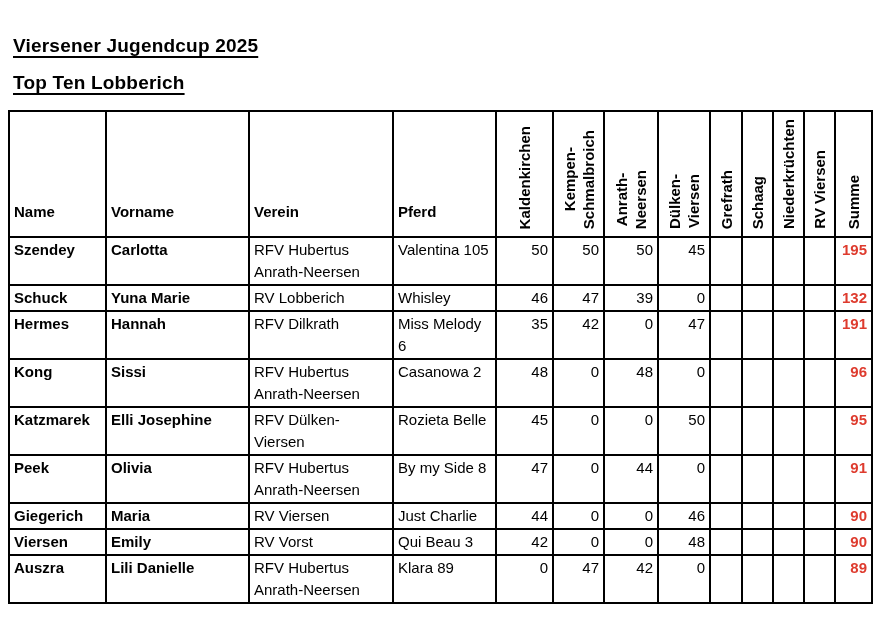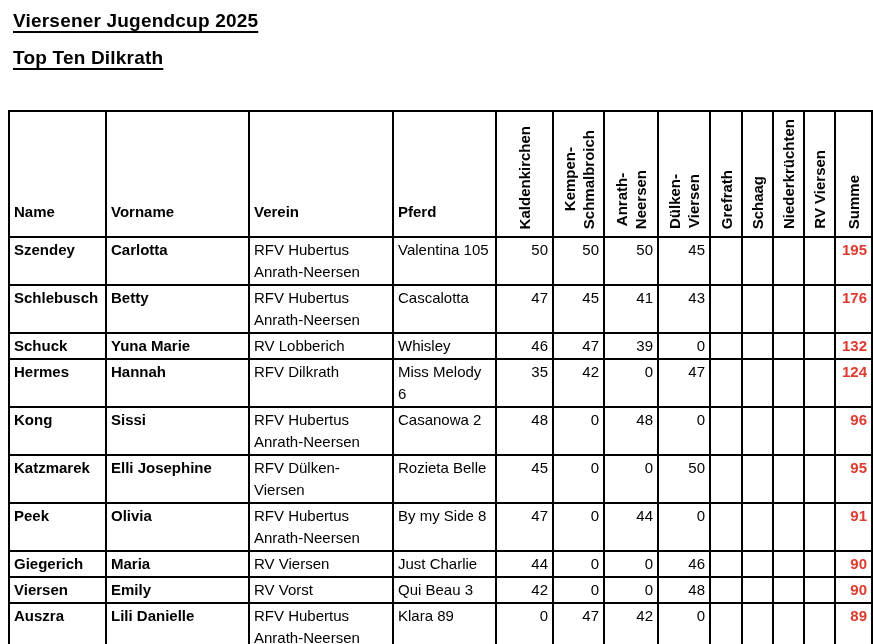--- a/index.html
+++ b/index.html
@@ -4,21 +4,21 @@
 <style>
   * { box-sizing: border-box; }
   html, body {
     margin: 0; padding: 0;
     width: 873px; height: 644px;
     background: #ffffff;
     font-family: "Liberation Sans", sans-serif;
     color: #000;
     position: relative;
   }
-  .titles { position: absolute; left: 13px; top: 10px; }
+  .titles { position: absolute; left: 13px; top: 35px; }
   .title-line {
     font-size: 19px;
     font-weight: bold;
     text-decoration: underline;
     text-decoration-thickness: 2px;
     text-underline-offset: 4px;
     margin: 0 0 15px 0;
     letter-spacing: 0.2px;
   }
   table.results {
@@ -61,21 +61,21 @@
   td.c-name, td.c-vorname { font-weight: bold; }
   td.c-verein { white-space: pre-line; }
   td.score { text-align: right; }
   td.summe { text-align: right; font-weight: bold; }
 </style>
 </head>
 <body>
 
 <div class="titles">
   <div class="title-line">Viersener Jugendcup 2025</div>
-  <div class="title-line">Top Ten Dilkrath</div>
+  <div class="title-line">Top Ten Lobberich</div>
 </div>
 
 <table class="results">
   <colgroup id="cols">
       <col style="width: 97px;">
       <col style="width: 143px;">
       <col style="width: 144px;">
       <col style="width: 103px;">
       <col style="width: 57px;">
       <col style="width: 51px;">
@@ -117,36 +117,20 @@
         <td class="score">50</td>
         <td class="score">50</td>
         <td class="score">50</td>
         <td class="score">45</td>
         <td class="score"></td>
         <td class="score"></td>
         <td class="score"></td>
         <td class="score"></td>
         <td class="summe" style="color: rgb(222, 59, 46);">195</td>
       </tr>
-      <tr class="tall">
-        <td class="c-name">Schlebusch</td>
-        <td class="c-vorname">Betty</td>
-        <td class="c-verein">RFV Hubertus
-Anrath-Neersen</td>
-        <td class="c-pferd">Cascalotta</td>
-        <td class="score">47</td>
-        <td class="score">45</td>
-        <td class="score">41</td>
-        <td class="score">43</td>
-        <td class="score"></td>
-        <td class="score"></td>
-        <td class="score"></td>
-        <td class="score"></td>
-        <td class="summe" style="color: rgb(222, 59, 46);">176</td>
-      </tr>
       <tr class="short">
         <td class="c-name">Schuck</td>
         <td class="c-vorname">Yuna Marie</td>
         <td class="c-verein">RV Lobberich</td>
         <td class="c-pferd">Whisley</td>
         <td class="score">46</td>
         <td class="score">47</td>
         <td class="score">39</td>
         <td class="score">0</td>
         <td class="score"></td>
@@ -161,21 +145,21 @@
         <td class="c-verein">RFV Dilkrath</td>
         <td class="c-pferd">Miss Melody 6</td>
         <td class="score">35</td>
         <td class="score">42</td>
         <td class="score">0</td>
         <td class="score">47</td>
         <td class="score"></td>
         <td class="score"></td>
         <td class="score"></td>
         <td class="score"></td>
-        <td class="summe" style="color: rgb(222, 59, 46);">124</td>
+        <td class="summe" style="color: rgb(222, 59, 46);">191</td>
       </tr>
       <tr class="tall">
         <td class="c-name">Kong</td>
         <td class="c-vorname">Sissi</td>
         <td class="c-verein">RFV Hubertus
 Anrath-Neersen</td>
         <td class="c-pferd">Casanowa 2</td>
         <td class="score">48</td>
         <td class="score">0</td>
         <td class="score">48</td>

